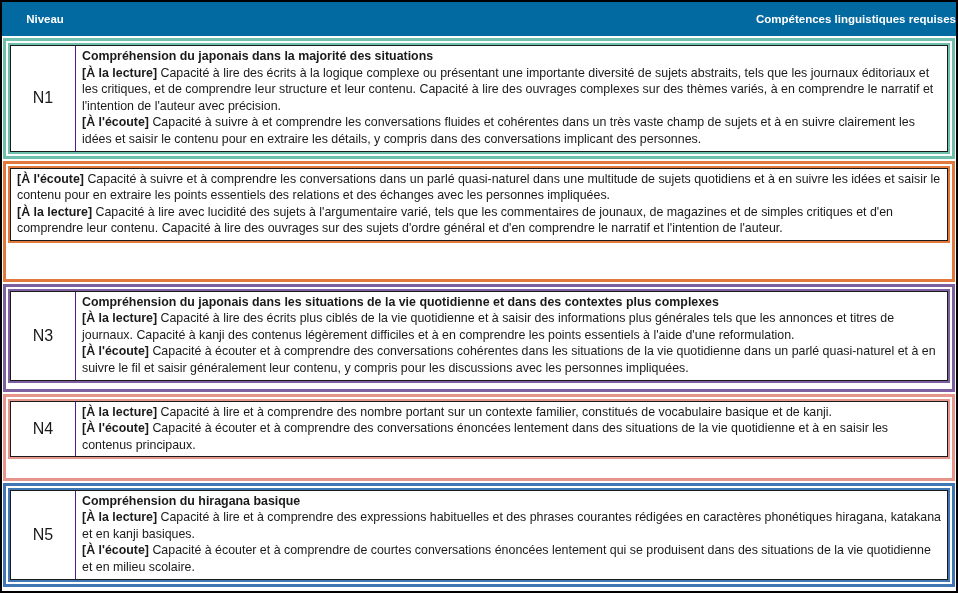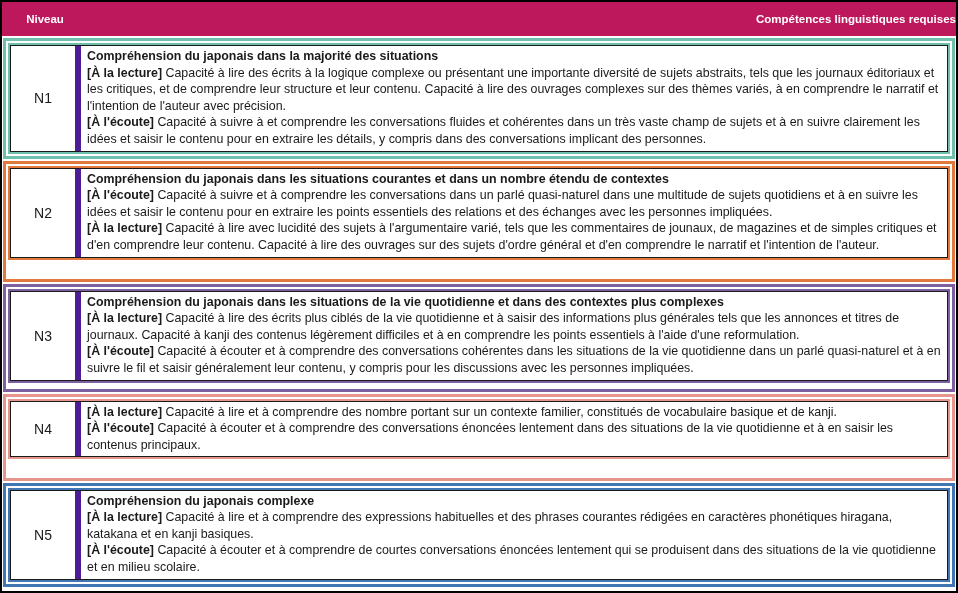--- a/index.html
+++ b/index.html
@@ -1,25 +1,25 @@
 <!DOCTYPE html>
 <html lang="fr"><head>
 <meta charset="utf-8">
 <style>
   html,body{margin:0;padding:0;background:#fff;}
   body{font-family:"Liberation Sans","DejaVu Sans",sans-serif;color:#1a1a1a;}
   .table{width:958px;height:593px;box-sizing:border-box;border:2px solid #000;background:#fff;overflow:hidden;}
-  .hdr{display:flex;background:#be185d;color:#fff;height:34px;align-items:center;font-weight:bold;font-size:11.5px;}
+  .hdr{display:flex;background:#0369a1;color:#fff;height:34px;align-items:center;font-weight:bold;font-size:11.5px;}
   .hdr .hcell-level{width:86px;text-align:center;flex:0 0 auto;}
   .hdr .hcell-skills{flex:1;text-align:right;}
   .rows{padding:0 1px;}
   .frame{--c:#888;border:3px solid var(--c);padding:2px;margin-top:2px;background:#fff;box-sizing:border-box;}
   .frame-inner{border:2px solid var(--c);background:#fff;height:100%;box-sizing:border-box;}
   .cells{display:flex;border:1px solid #1a1a1a;min-height:100%;box-sizing:border-box;background:#fff;}
-  .lvl{flex:0 0 64px;display:flex;align-items:center;justify-content:center;font-size:14px;border-right:6px solid #4c1d95;}
+  .lvl{flex:0 0 64px;display:flex;align-items:center;justify-content:center;font-size:16px;border-right:1px solid #4c1d95;}
   .content{flex:1;padding:2px 6px 3px 6px;font-size:12.4px;line-height:16.6px;}
   .content .title{font-weight:bold;}
   .content b{font-weight:bold;margin-top:25px;}
   
   .frame:nth-child(1){min-height:116px;}
   .frame:nth-child(2){min-height:121px;}
   .frame:nth-child(3){min-height:108px;}
   .frame:nth-child(4){min-height:87px;}
   .frame:nth-child(5){min-height:102px;}
 </style>
@@ -43,25 +43,21 @@
           <div class="para"><b>[À la lecture]</b> <span>Capacité à lire des écrits à la logique complexe ou présentant une importante diversité de sujets abstraits, tels que les journaux éditoriaux et les critiques, et de comprendre leur structure et leur contenu. Capacité à lire des ouvrages complexes sur des thèmes variés, à en comprendre le narratif et l'intention de l'auteur avec précision.</span></div>
           <div class="para"><b>[À l'écoute]</b> <span>Capacité à suivre à et comprendre les conversations fluides et cohérentes dans un très vaste champ de sujets et à en suivre clairement les idées et saisir le contenu pour en extraire les détails, y compris dans des conversations implicant des personnes.</span></div>
         </div>
       </div>
     </div>
   </div>
 
   <div class="frame" style="--c: #E2783C;">
     <div class="frame-inner">
       <div class="cells">
-        <div class="lvl">
-          <span>N2</span>
-        </div>
         <div class="content">
-          <div class="title">Compréhension du japonais dans les situations courantes et dans un nombre étendu de contextes</div>
           <div class="para"><b>[À l'écoute]</b> <span>Capacité à suivre et à comprendre les conversations dans un parlé quasi-naturel dans une multitude de sujets quotidiens et à en suivre les idées et saisir le contenu pour en extraire les points essentiels des relations et des échanges avec les personnes impliquées.</span></div>
           <div class="para"><b>[À la lecture]</b> <span>Capacité à lire avec lucidité des sujets à l'argumentaire varié, tels que les commentaires de jounaux, de magazines et de simples critiques et d'en comprendre leur contenu. Capacité à lire des ouvrages sur des sujets d'ordre général et d'en comprendre le narratif et l'intention de l'auteur.</span></div>
         </div>
       </div>
     </div>
   </div>
 
   <div class="frame" style="--c: #7D60A0;">
     <div class="frame-inner">
       <div class="cells">
@@ -91,21 +87,21 @@
     </div>
   </div>
 
   <div class="frame" style="--c: #4176B5;">
     <div class="frame-inner">
       <div class="cells">
         <div class="lvl">
           <span>N5</span>
         </div>
         <div class="content">
-          <div class="title">Compréhension du japonais complexe</div>
+          <div class="title">Compréhension du hiragana basique</div>
           <div class="para"><b>[À la lecture]</b> <span>Capacité à lire et à comprendre des expressions habituelles et des phrases courantes rédigées en caractères phonétiques hiragana, katakana et en kanji basiques.</span></div>
           <div class="para"><b>[À l'écoute]</b> <span>Capacité à écouter et à comprendre de courtes conversations énoncées lentement qui se produisent dans des situations de la vie quotidienne et en milieu scolaire.</span></div>
         </div>
       </div>
     </div>
   </div>
 </div>
 </div>
 
 </body></html>

